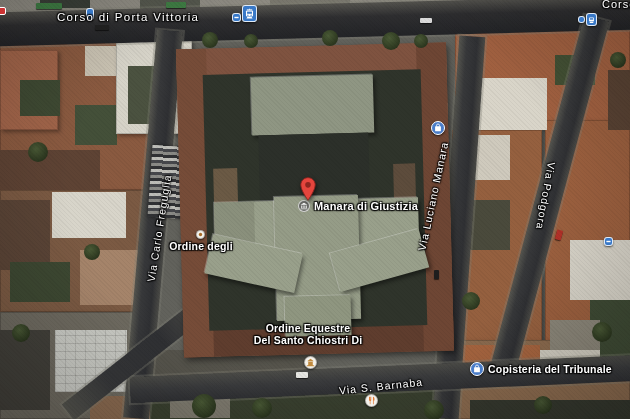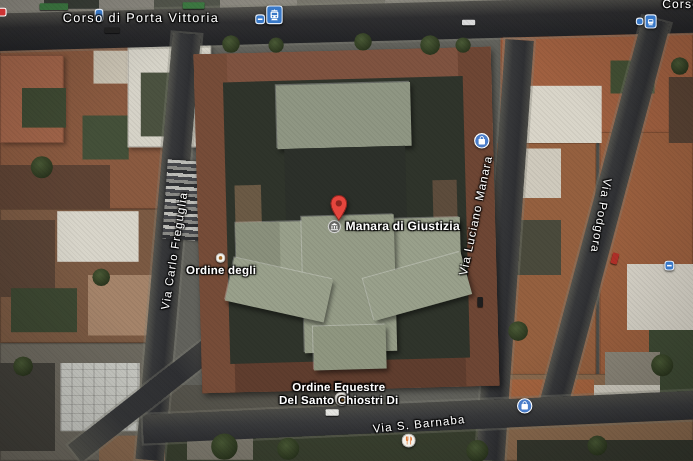--- a/index.html
+++ b/index.html
@@ -228,36 +228,37 @@
 
   <div class="circ whitecirc" style="left:196px;top:230px;width:9px;height:9px;">
     <svg viewBox="0 0 10 10">
         <circle cx="5" cy="5" r="2.4" fill="#a56a28"></circle>
       </svg>
   </div>
   <div class="poilabel cc" style="left:201px;top:240px;">
     <div style="position:static">Ordine degli</div>
   </div>
 
-  <div class="poilabel cc" style="left:308px;top:346px;">
+  <div class="poilabel cc" style="left:308px;top:322px;">
     <div style="position:static">Ordine Equestre</div>
     <div style="position:static">Del Santo Chiostri Di</div>
   </div>
   <div class="circ whitecirc" style="left:304px;top:356px;width:13px;height:13px;">
     <svg viewBox="0 0 24 24">
         <path fill="#c08a3e" d="M12 4l6 4v2H6V8zM7 11h10v7h3v2H4v-2h3z"></path>
       </svg>
   </div>
 
   <div class="circ bluecirc" style="left:470px;top:362px;width:14px;height:14px;">
     <svg viewBox="0 0 24 24">
         <path d="M9 9V7a3 3 0 0 1 6 0v2" fill="none" stroke="#fff" stroke-width="1.6"></path>
         <rect x="6.2" y="8.5" width="11.6" height="10" rx="1.2" fill="#fff"></rect>
       </svg>
   </div>
+  <div class="poilabel" style="left:488px;top:363px;">Copisteria del Tribunale</div>
 
   <div class="circ whitecirc" style="left:365px;top:394px;width:13px;height:13px;">
     <svg viewBox="0 0 24 24">
         <path fill="#e07b39" d="M8 4h1.4v6H10V4h1.4v7c0 1.1-.7 1.9-1.7 2.1V20H8.3v-6.9c-1-.2-1.7-1-1.7-2.1V4H8zm7.6 0c1.8.5 2.9 2.1 2.9 4.3V12h-1.7v8h-1.6V4z"></path>
       </svg>
   </div>
 
 </div>
 
 </body></html>

